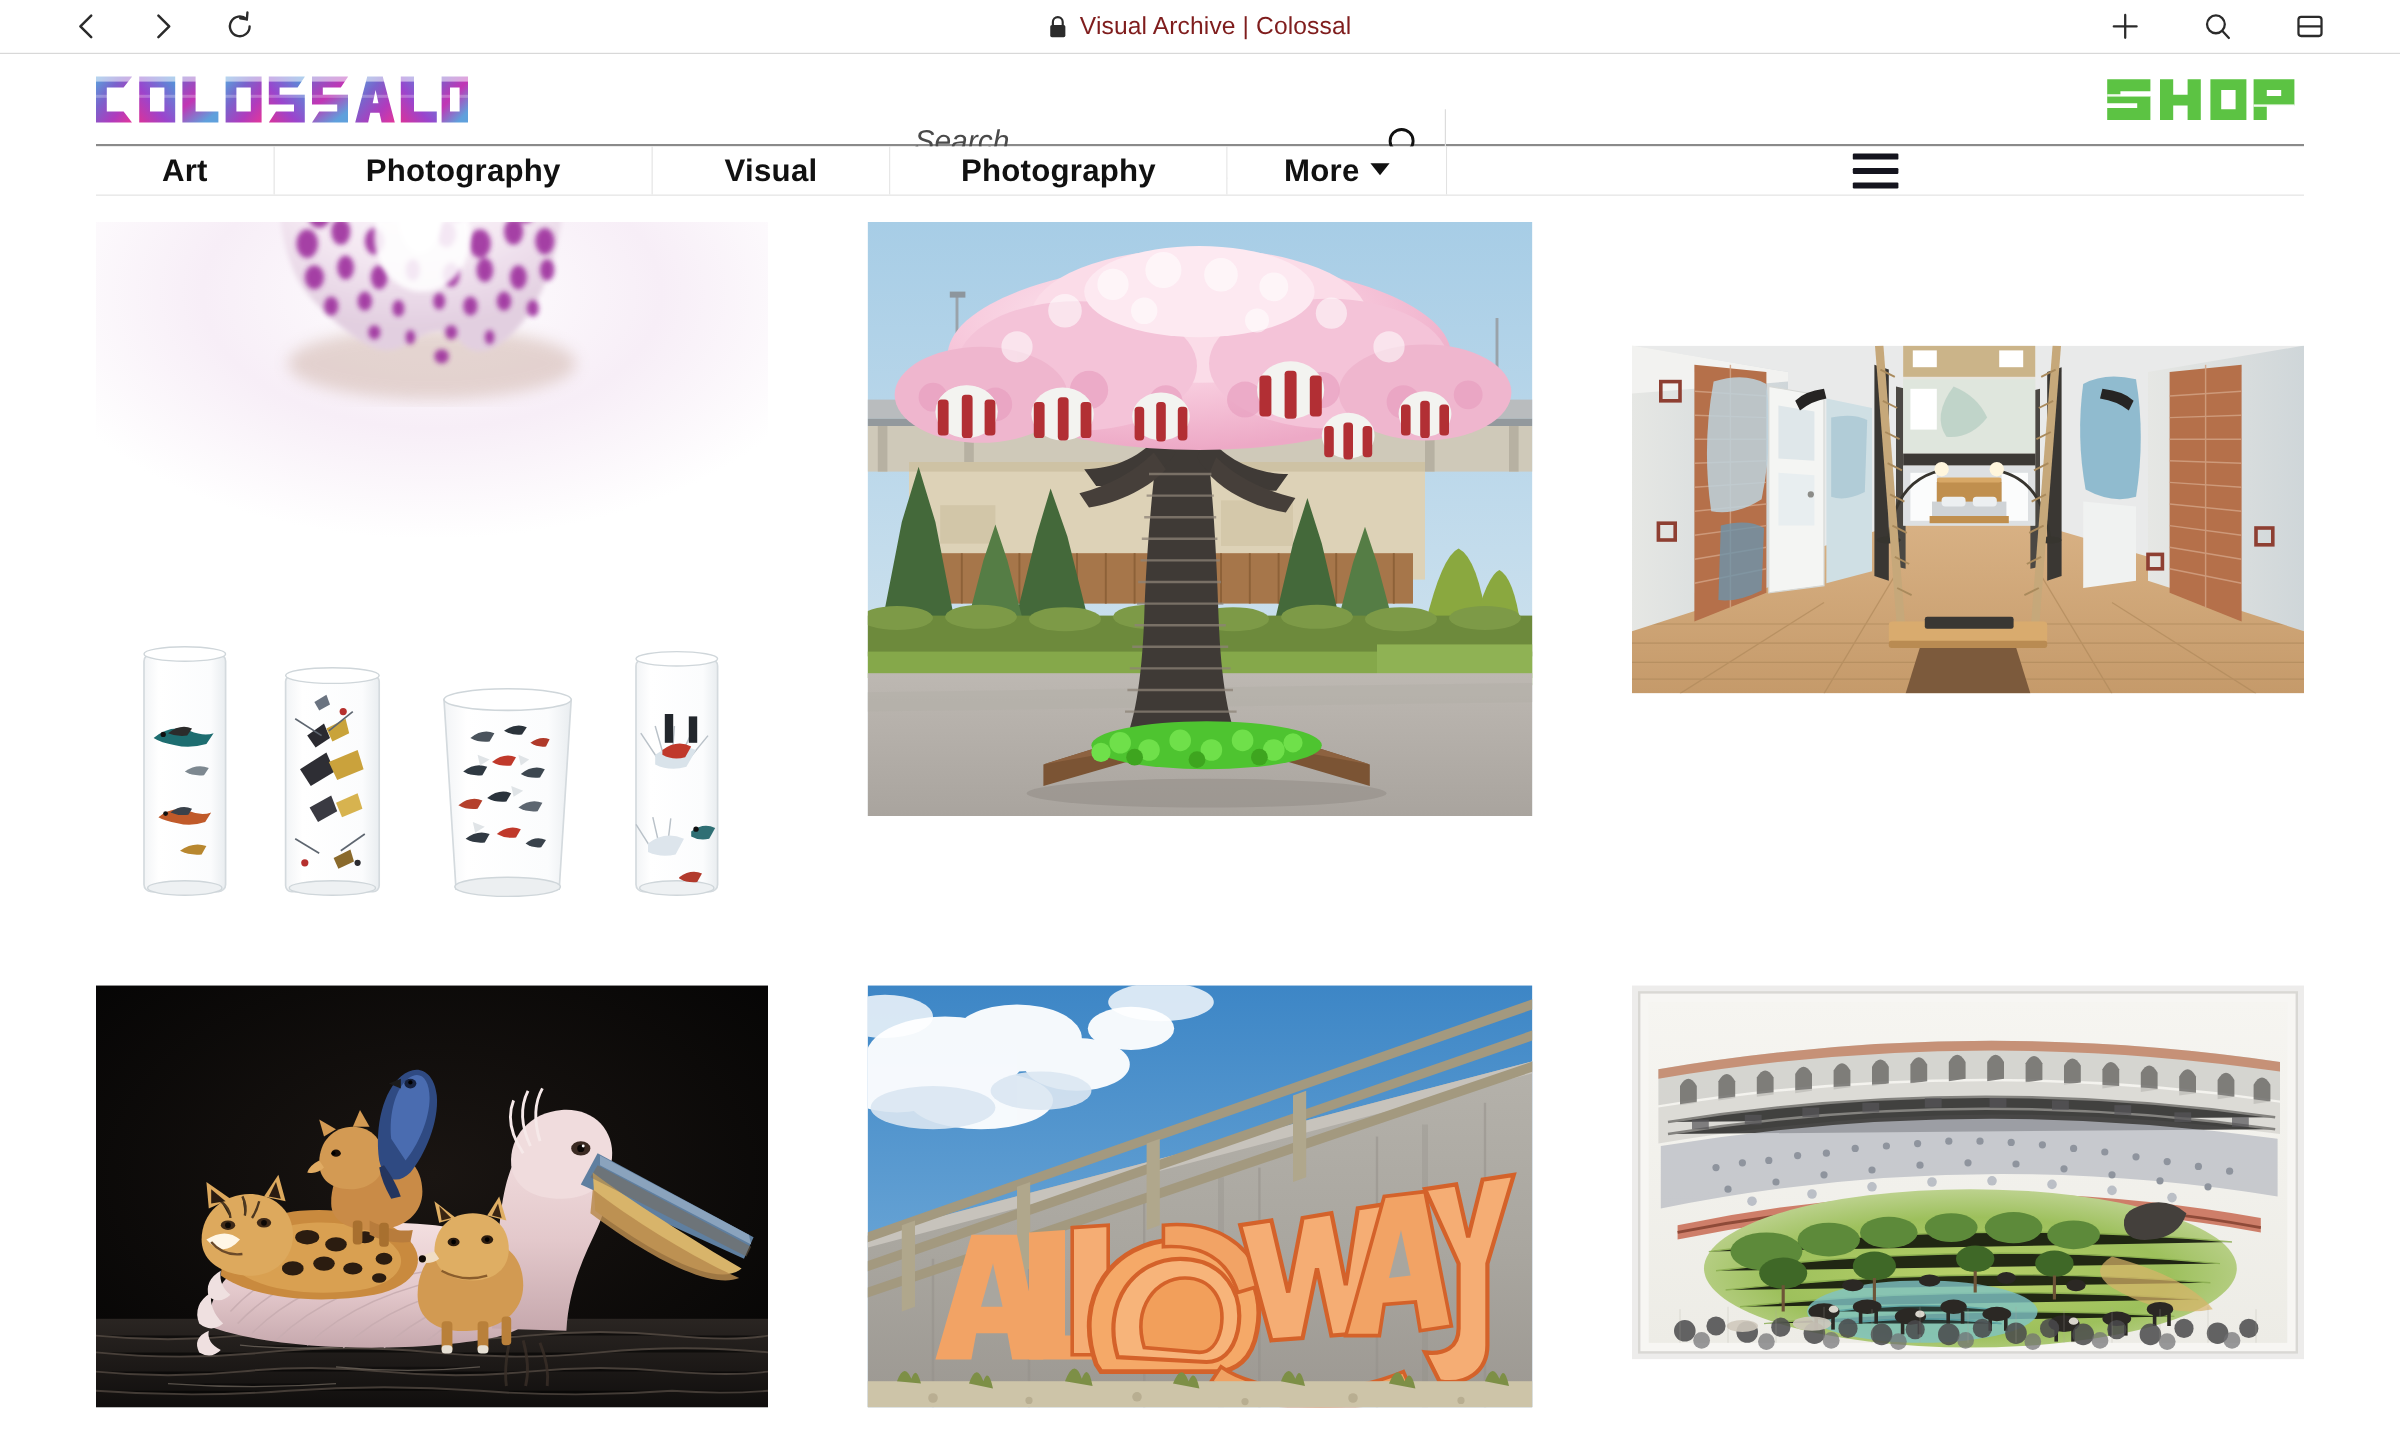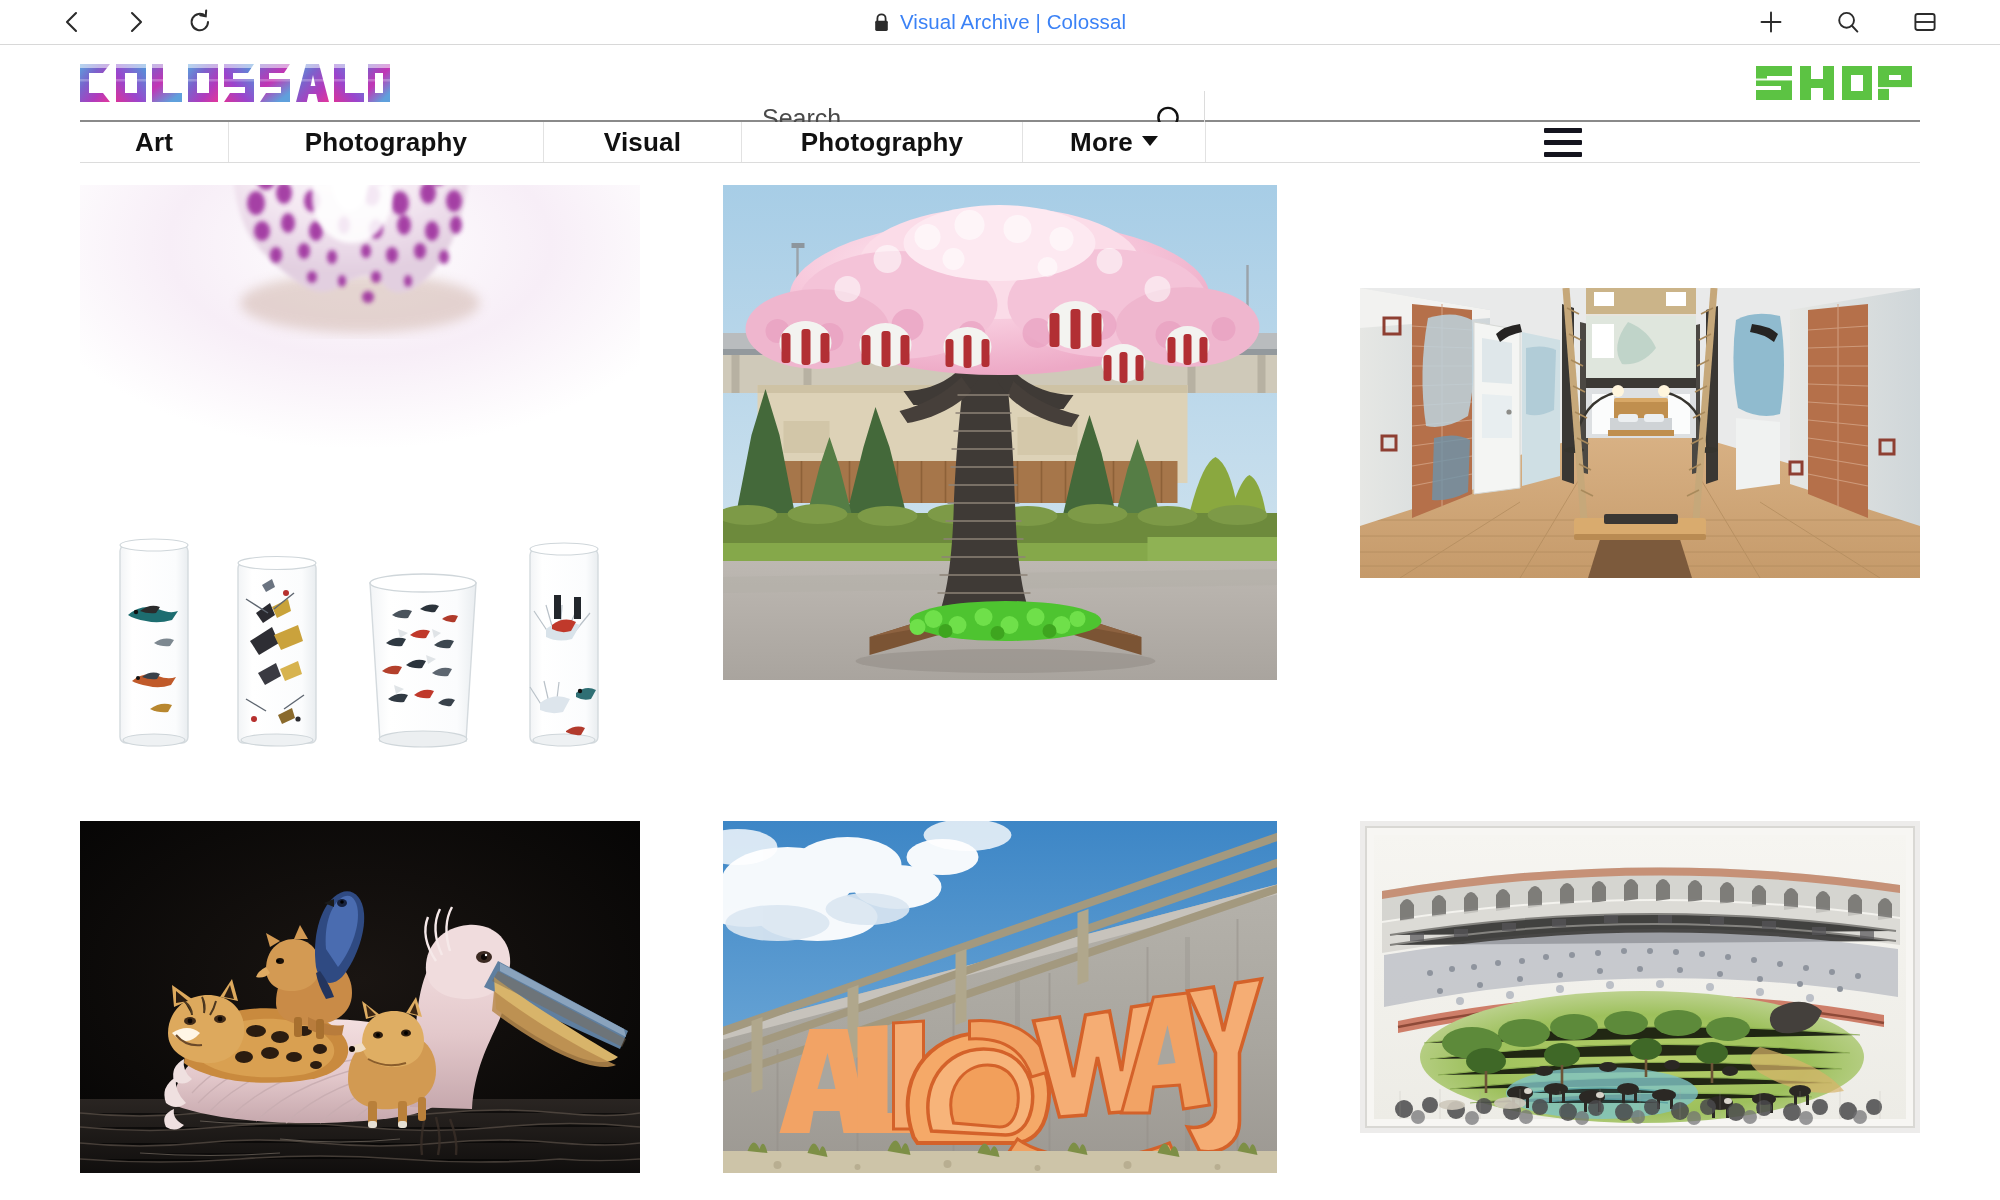--- a/index.html
+++ b/index.html
@@ -29,21 +29,21 @@
   .title-wrap {
     position: absolute;
     left: 0; right: 0;
     display: flex; align-items: center; justify-content: center;
     gap: 11px;
     pointer-events: none;
   }
   .lock-icon { display: flex; align-items: center; }
   .page-title {
     font-size: 20.5px;
-    color: #3b82f6;
+    color: #7f1d1d;
     font-family: "Liberation Sans", sans-serif;
     letter-spacing: .1px;
   }
   .chrome-right {
     margin-left: auto;
     display: flex; align-items: center;
     gap: 43px;
     padding-right: 58px;
   }
 
@@ -79,20 +79,21 @@
   }
   .search-input {
     flex: 1;
     border: none;
     outline: none;
     font-size: 25px;
     color: #3c3c3c;
     font-family: "Liberation Sans", sans-serif;
     background: transparent;
     padding-bottom: 3px;
+    font-style: italic;
   }
   .search-input::placeholder { color: #4a4a4a; opacity: 1; }
   .search-btn {
     background: none; border: none; cursor: pointer;
     display: flex; align-items: center; justify-content: center;
     padding: 0; width: 40px; height: 40px;
     color: #111;
   }
   .shop-logo {
     margin-left: auto;

